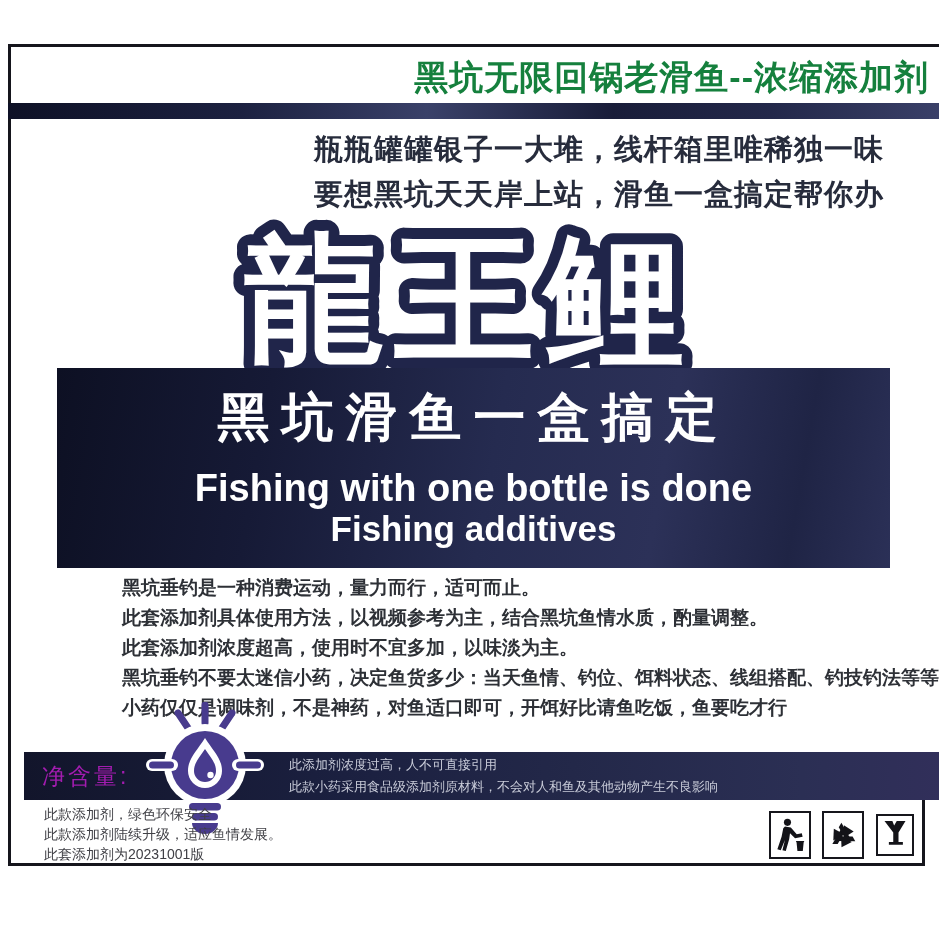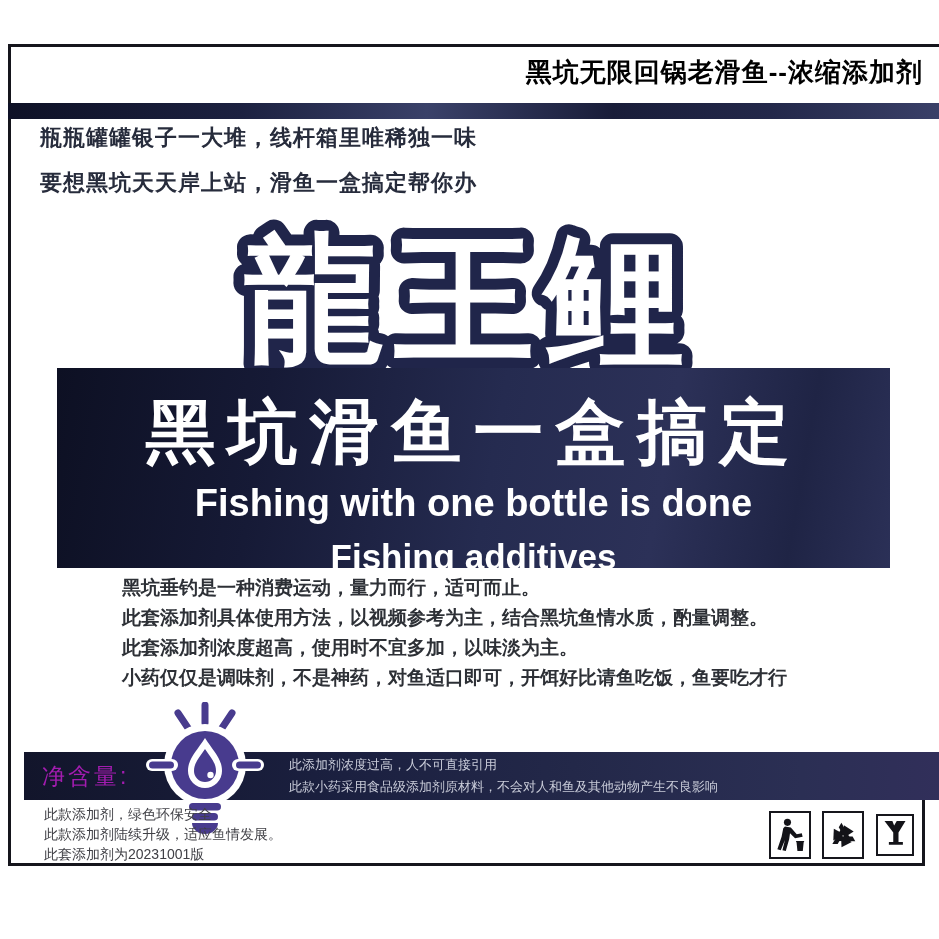--- a/index.html
+++ b/index.html
@@ -4,37 +4,37 @@
 <style>
   html,body{margin:0;padding:0;background:#ffffff;}
   .page{position:relative;width:939px;height:939px;background:#ffffff;overflow:hidden;
         font-family:"Liberation Sans","DejaVu Sans",sans-serif;}
   .frame{position:absolute;background:#15151c;}
   #frame-top{left:8px;top:44px;width:931px;height:3px;}
   #frame-left{left:8px;top:44px;width:3px;height:822px;}
   #frame-bottom{left:8px;top:863px;width:917px;height:3px;}
   #frame-right{left:922px;top:796px;width:3px;height:70px;}
 
-  .header-title{position:absolute;right:16px;top:55px;font-size:26px;font-weight:700;
-                color:#000000;letter-spacing:1px;white-space:nowrap;}
+  .header-title{position:absolute;right:10px;top:55px;font-size:34px;font-weight:700;
+                color:#15803d;letter-spacing:1px;white-space:nowrap;}
   .top-bar{position:absolute;left:8px;top:103px;width:931px;height:16px;
            background:linear-gradient(90deg,#0e1126 0%,#1c2140 25%,#3a4169 45%,#191d39 65%,#23284a 82%,#3a4068 100%);}
 
-  .slogans{position:absolute;left:40px;right:55px;top:115px;text-align:left;
-           font-weight:700;color:#272c3c;font-size:22px;line-height:45px;letter-spacing:1px;white-space:nowrap;}
+  .slogans{position:absolute;left:40px;right:55px;top:127px;text-align:right;
+           font-weight:700;color:#272c3c;font-size:29px;line-height:45px;letter-spacing:1px;white-space:nowrap;}
 
   .brand-svg{position:absolute;left:0;top:205px;width:939px;height:172px;}
 
   .banner{position:absolute;left:57px;top:368px;width:833px;height:200px;
           background:linear-gradient(100deg,#0d1023 0%,#161a36 25%,#252b50 52%,#2c3158 72%,#1f2445 88%,#2b3057 100%);
           display:flex;flex-direction:column;align-items:center;}
-  .banner-cn{margin-top:15px;font-size:70px;font-weight:700;color:#ffffff;letter-spacing:12px;
+  .banner-cn{margin-top:0;font-size:52px;font-weight:700;color:#ffffff;letter-spacing:12px;
              line-height:98px;white-space:nowrap;}
   .banner-en1{font-size:38px;font-weight:700;color:#ffffff;line-height:44px;white-space:nowrap;}
-  .banner-en2{font-size:35px;font-weight:700;color:#ffffff;line-height:38px;white-space:nowrap;margin-top:13px;}
+  .banner-en2{font-size:35px;font-weight:700;color:#ffffff;line-height:38px;white-space:nowrap;}
 
   .body-text{position:absolute;left:122px;top:573px;width:800px;font-size:19px;font-weight:700;
              color:#2d3036;line-height:30px;}
   .body-text div{white-space:nowrap;}
 
   .bulb-svg{position:absolute;left:140px;top:702px;width:130px;height:136px;z-index:3;}
 
   .footer-bar{position:absolute;left:24px;top:752px;width:915px;height:48px;z-index:1;
               background:linear-gradient(90deg,#12152b 0%,#1b2040 35%,#232849 60%,#2b2f54 85%,#312f5a 100%);}
   .net-content{position:absolute;left:42px;top:761px;font-size:23px;color:#a21caf;
@@ -76,20 +76,21 @@
   <div class="banner">
     <div class="banner-cn">黑坑滑鱼一盒搞定</div>
     <div class="banner-en1">Fishing with one bottle is done</div>
     <div class="banner-en2">Fishing additives</div>
   </div>
 
   <div class="body-text">
     <div>黑坑垂钓是一种消费运动，量力而行，适可而止。</div>
     <div>此套添加剂具体使用方法，以视频参考为主，结合黑坑鱼情水质，酌量调整。</div>
     <div>此套添加剂浓度超高，使用时不宜多加，以味淡为主。</div>
+    <div>黑坑垂钓不要太迷信小药，决定鱼货多少：当天鱼情、钓位、饵料状态、线组搭配、钓技钓法等等</div>
     <div>小药仅仅是调味剂，不是神药，对鱼适口即可，开饵好比请鱼吃饭，鱼要吃才行</div>
   </div>
 
   <svg class="bulb-svg" viewBox="0 0 130 136">
     <line x1="65" y1="3" x2="65" y2="21" stroke="#483b8e" stroke-width="7" stroke-linecap="round"></line>
     <line x1="38" y1="11" x2="48" y2="26" stroke="#483b8e" stroke-width="7" stroke-linecap="round"></line>
     <line x1="92" y1="11" x2="82" y2="26" stroke="#483b8e" stroke-width="7" stroke-linecap="round"></line>
     <circle cx="65" cy="63" r="41" fill="#ffffff"></circle>
     <circle cx="65" cy="63" r="34" fill="#483b8e"></circle>
     <path d="M65 36 C56 50 48 57 48 69 A17 17 0 0 0 82 69 C82 57 74 50 65 36 Z" fill="#ffffff"></path>

